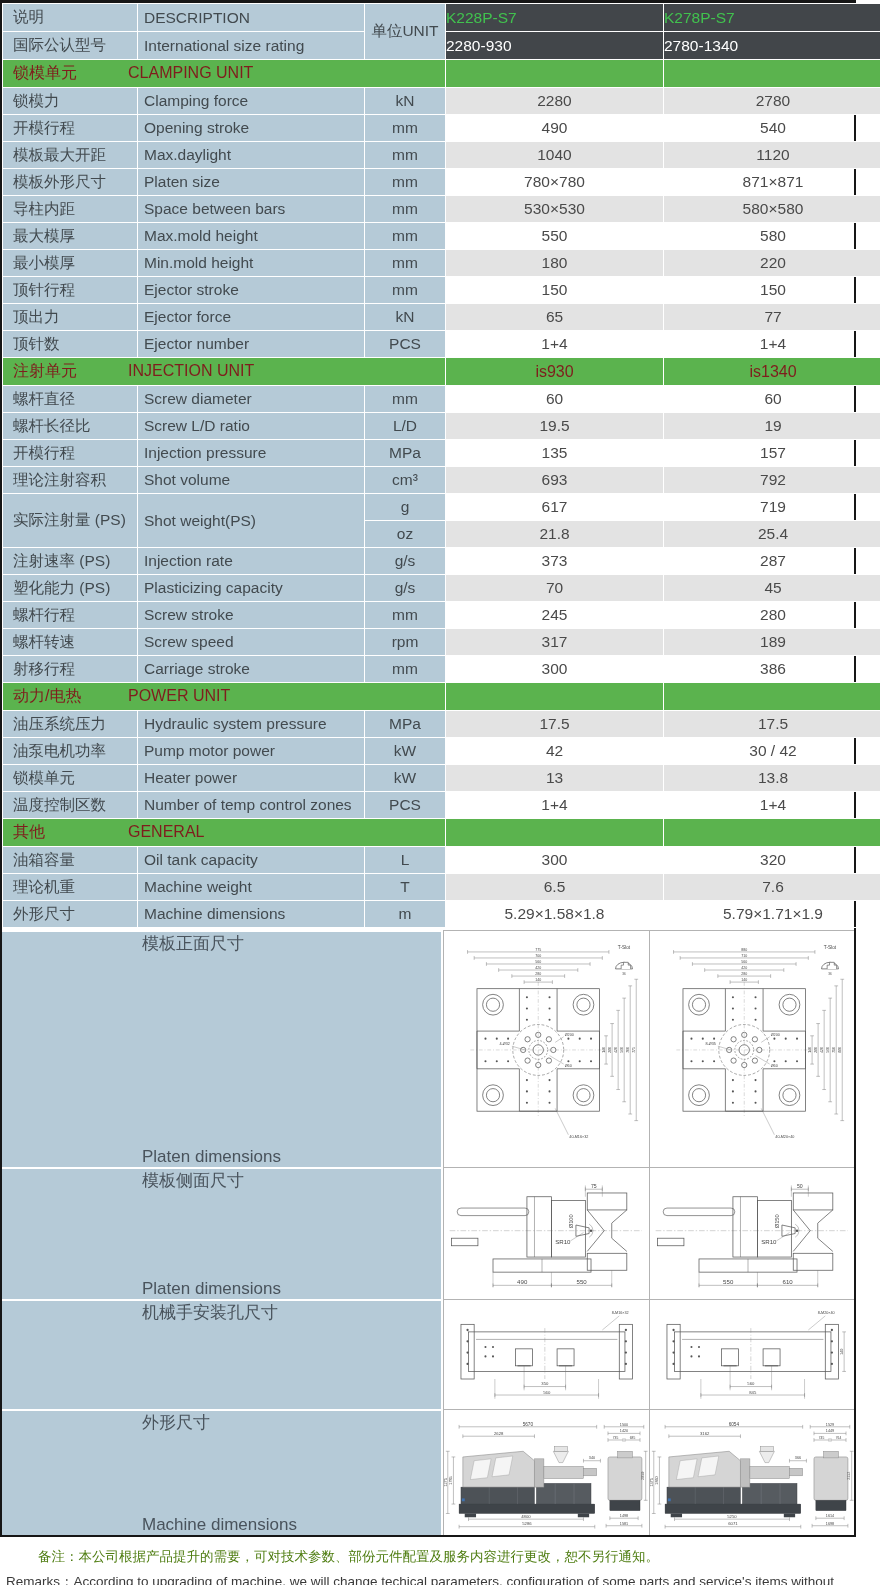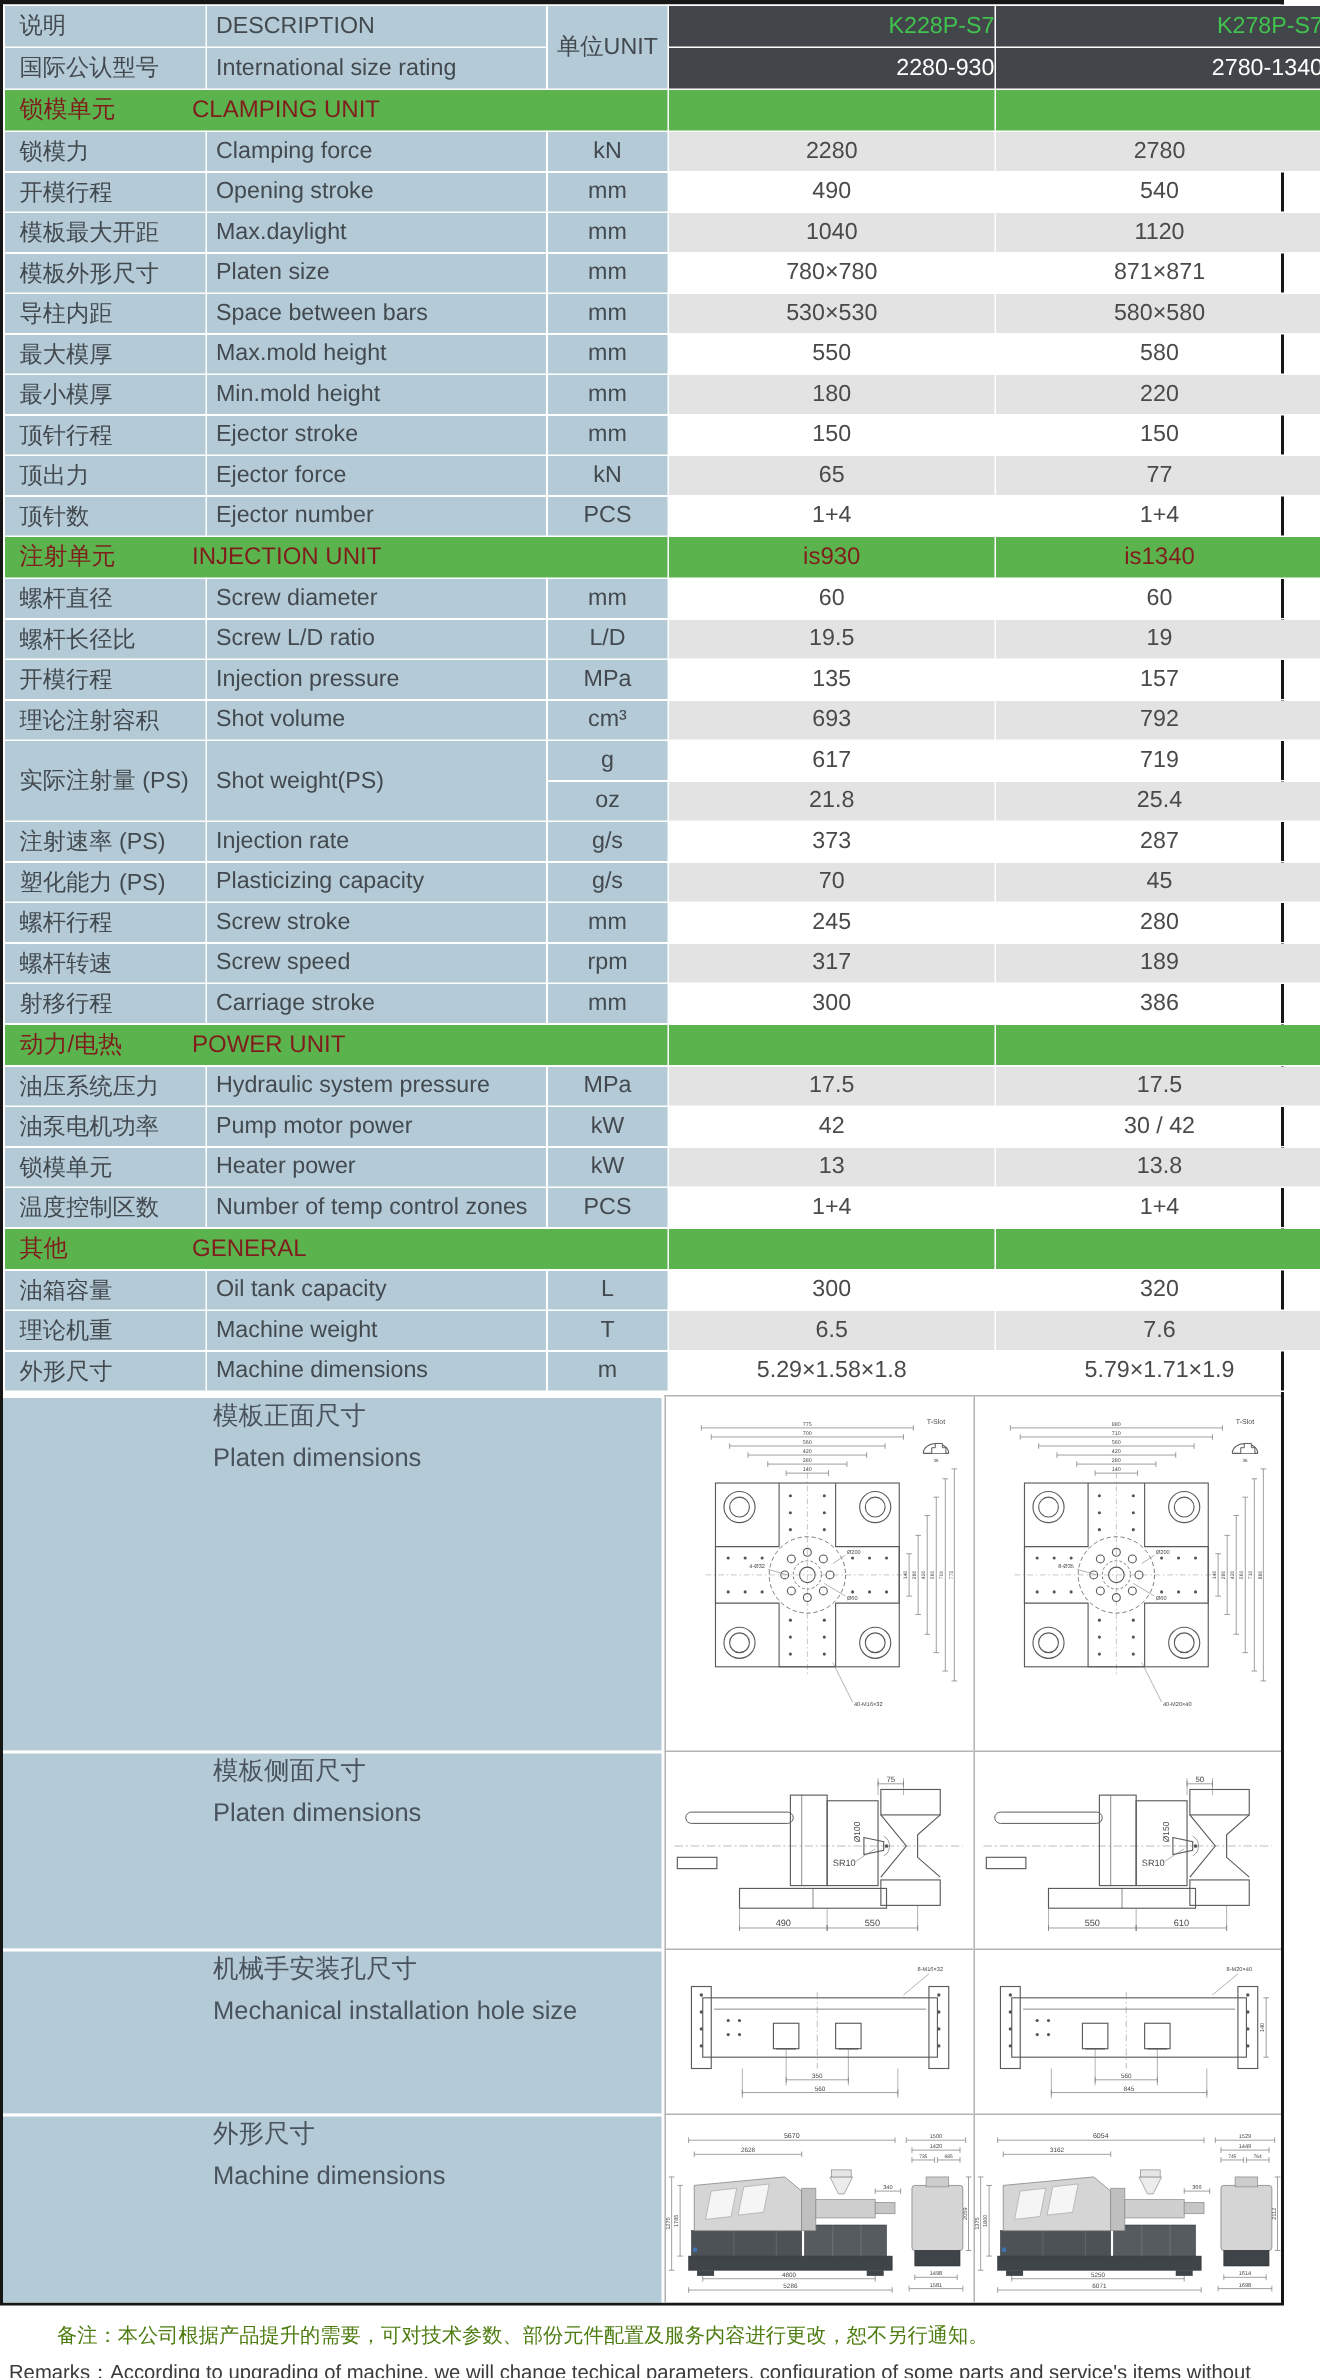--- a/index.html
+++ b/index.html
@@ -11,34 +11,34 @@
 body{width:880px;background:#fff;font-family:"Liberation Sans","DejaVu Sans",sans-serif}
 .sheet{width:856px;border:2px solid #161616;border-top-width:3px;background:#fff}
 table{width:100%;border-collapse:collapse;table-layout:fixed}
 td{border:1.5px solid #fff;height:27px;padding:0;font-size:15.5px;color:var(--vtxt);overflow:hidden;white-space:nowrap}
 thead td{height:28px}
 td.cn,td.en,td.unit{background:var(--blue);color:var(--txt)}
 td.cn{padding-left:10px}
 td.en{padding-left:6px}
 td.unit,td.val{text-align:center}
 td.val.g{background:var(--gray)}
-td.dark{background:var(--dark);color:#fff;text-align:right;border-color:#fff}
+td.dark{background:var(--dark);color:#fff;text-align:left;border-color:#fff}
 td.model{color:#41c24e}
 tr.sec td{background:var(--green);color:#7f1d1d;height:28px;font-size:16px}
 td.sec-lab{padding:0}
 .sec-cn{display:inline-block;width:125px;padding-left:10px}
 .sec-en{display:inline-block}
 .drawings{border-top:2px solid #fff}
 .draw-row{display:flex}
 .draw-row:nth-child(1){height:237px}
 .draw-row:nth-child(2){height:132px}
 .draw-row:nth-child(3){height:110px}
 .draw-row:nth-child(4){height:126px}
 .draw-label{width:441px;background:var(--blue);border-top:2px solid #fff;border-right:2px solid #fff;
-  display:flex;flex-direction:column;justify-content:flex-start;padding-left:140px;color:#49535c}
+  display:flex;flex-direction:column;justify-content:space-between;padding-left:140px;color:#49535c}
 .dl-cn{font-size:17px;margin-bottom:7px}
 .dl-en{font-size:17px}
 .panel{flex:1;background:#fff;border-top:1px solid #b3b3b3;border-left:1px solid #b3b3b3}
 .panel svg{display:block;width:100%;height:100%}
 .panel svg text{font-family:"Liberation Sans","DejaVu Sans",sans-serif}
 .footer{padding:11px 6px 0}
 .remark-cn{font-size:13.5px;color:#4d7c0f;margin-left:32px;margin-bottom:7px}
 .remark-en{font-size:13.5px;color:#3a3a3a}
 </style>
 </head>
@@ -597,21 +597,20 @@
             <line x1="114" y1="120" x2="178" y2="120" stroke="#777" stroke-width="0.5"></line>
             <line x1="114" y1="118" x2="114" y2="122" stroke="#777" stroke-width="0.5"></line>
             <line x1="178" y1="118" x2="178" y2="122" stroke="#777" stroke-width="0.5"></line>
             <text x="146" y="118.7" font-size="6.5" text-anchor="middle" fill="#474747">610</text>
           </svg>
         </div>
     </div>
     <div class="draw-row">
       <div class="draw-label">
         <div class="dl-cn">机械手安装孔尺寸</div>
-        <div class="dl-en">Mechanical installation hole size</div>
       </div>
       <div class="panel">
           <svg viewBox="0 0 217 108" preserveAspectRatio="xMidYMid meet">
             <rect x="26" y="30" width="166" height="42" fill="none" stroke="#5a5a5a" stroke-width="0.8"></rect>
             <line x1="34" y1="38" x2="184" y2="38" stroke="#5a5a5a" stroke-width="0.5"></line>
             <rect x="18" y="22" width="14" height="58" fill="none" stroke="#5a5a5a" stroke-width="0.8"></rect>
             <rect x="186" y="22" width="14" height="58" fill="none" stroke="#5a5a5a" stroke-width="0.8"></rect>
             <circle cx="25" cy="28" r="1.2" fill="#555" stroke="none" stroke-width="0"></circle>
             <circle cx="193" cy="28" r="1.2" fill="#555" stroke="none" stroke-width="0"></circle>
             <circle cx="25" cy="40" r="1.2" fill="#555" stroke="none" stroke-width="0"></circle>

